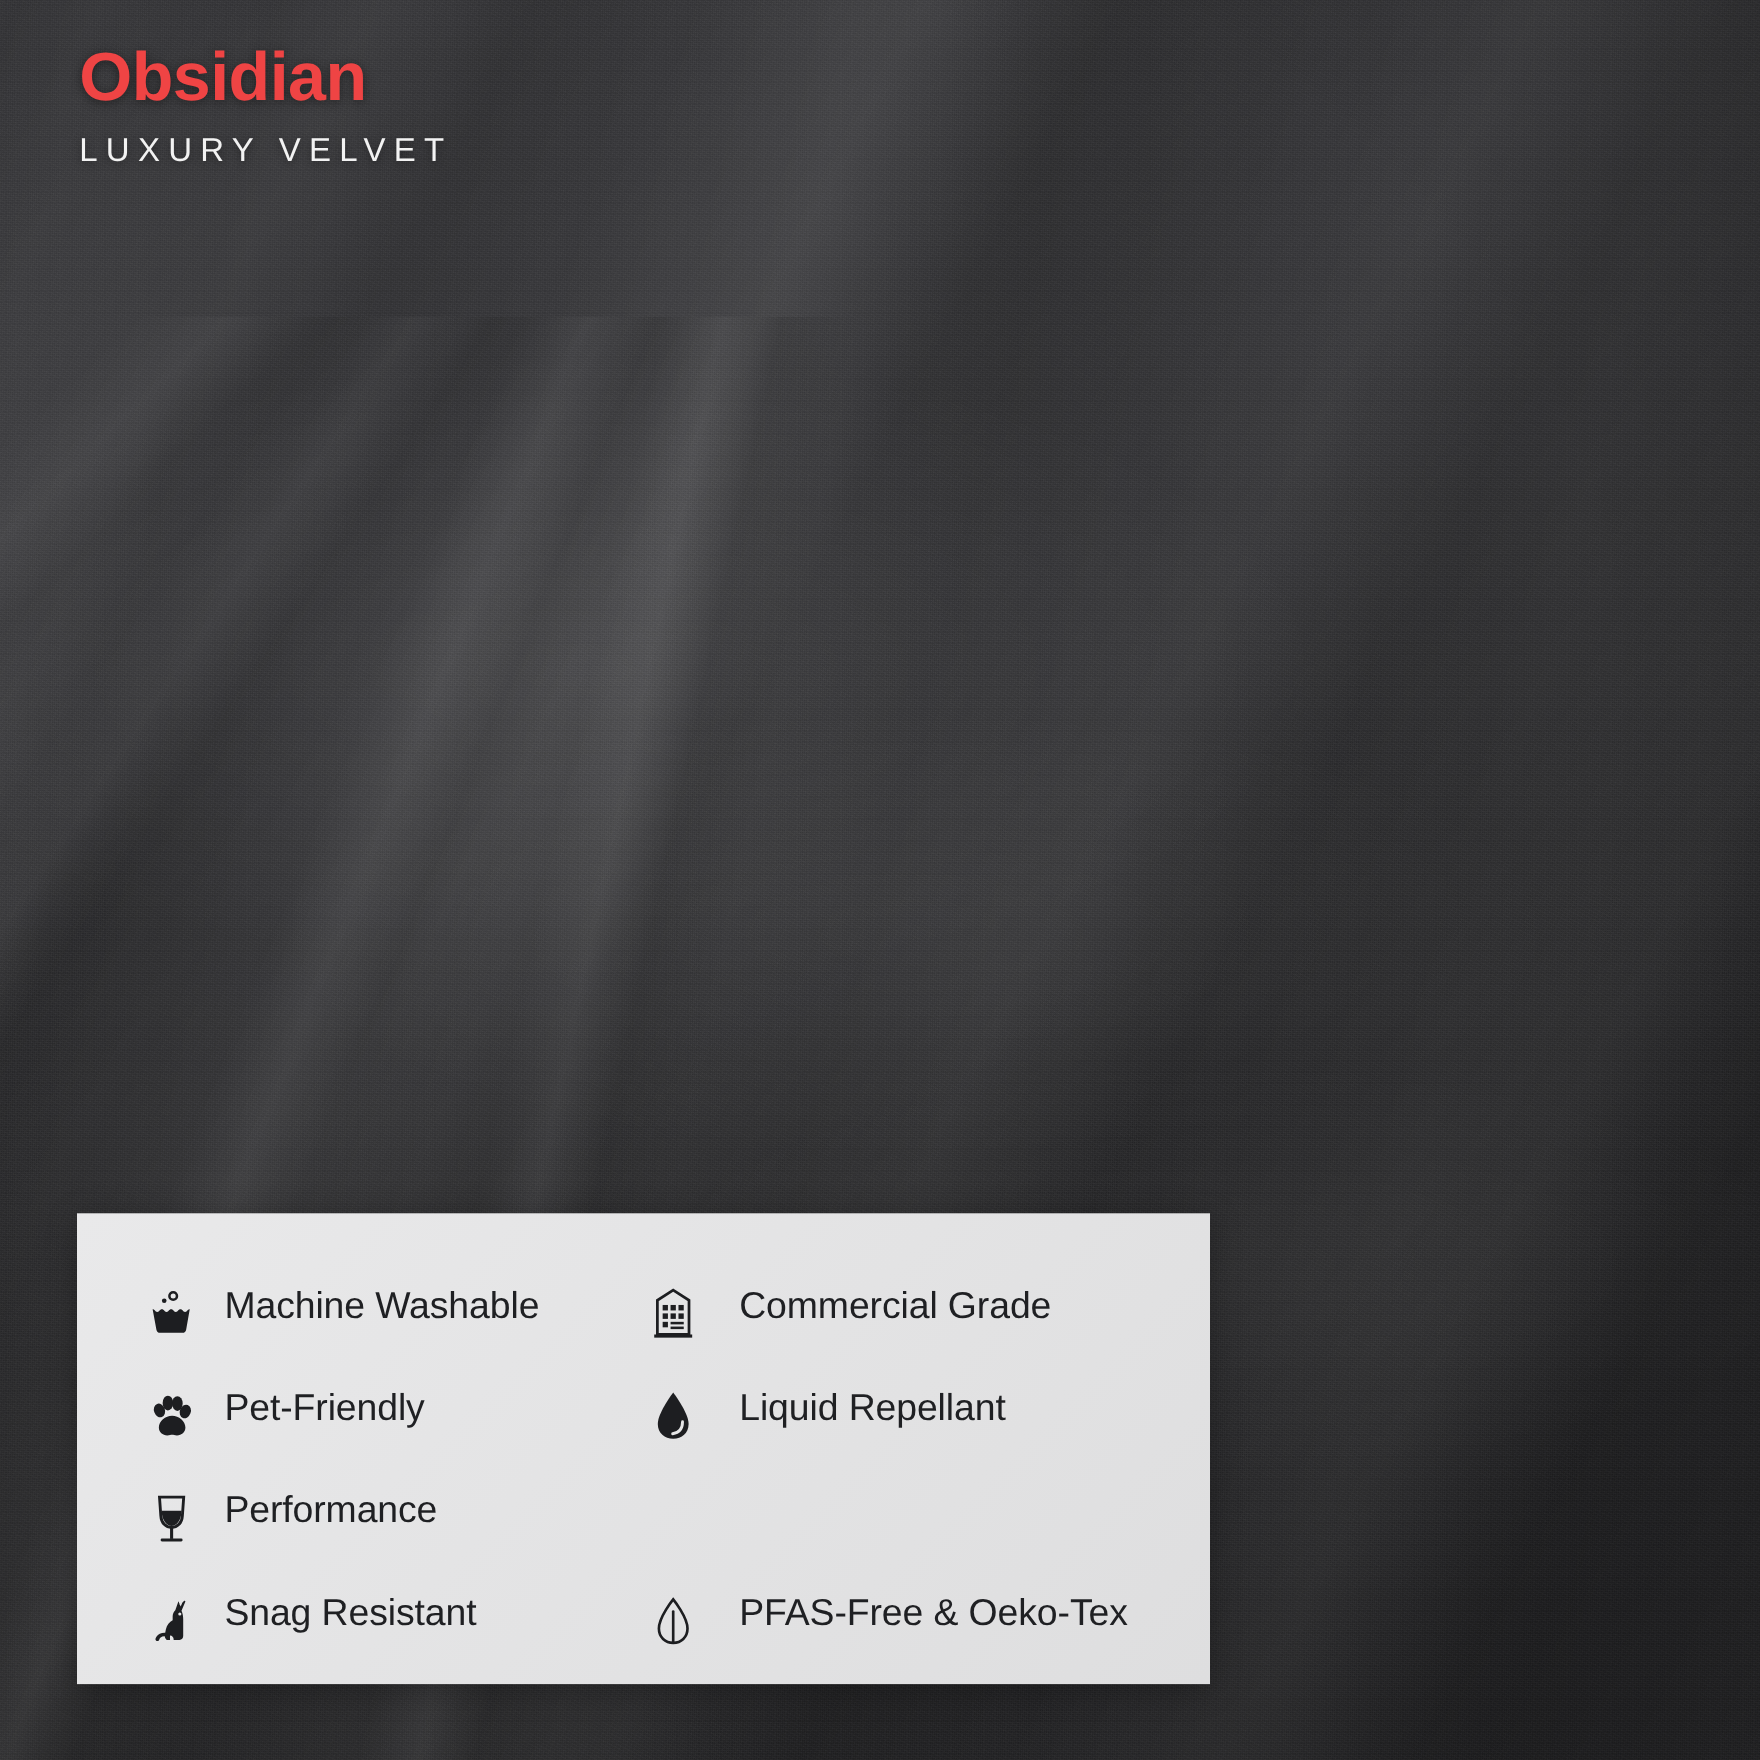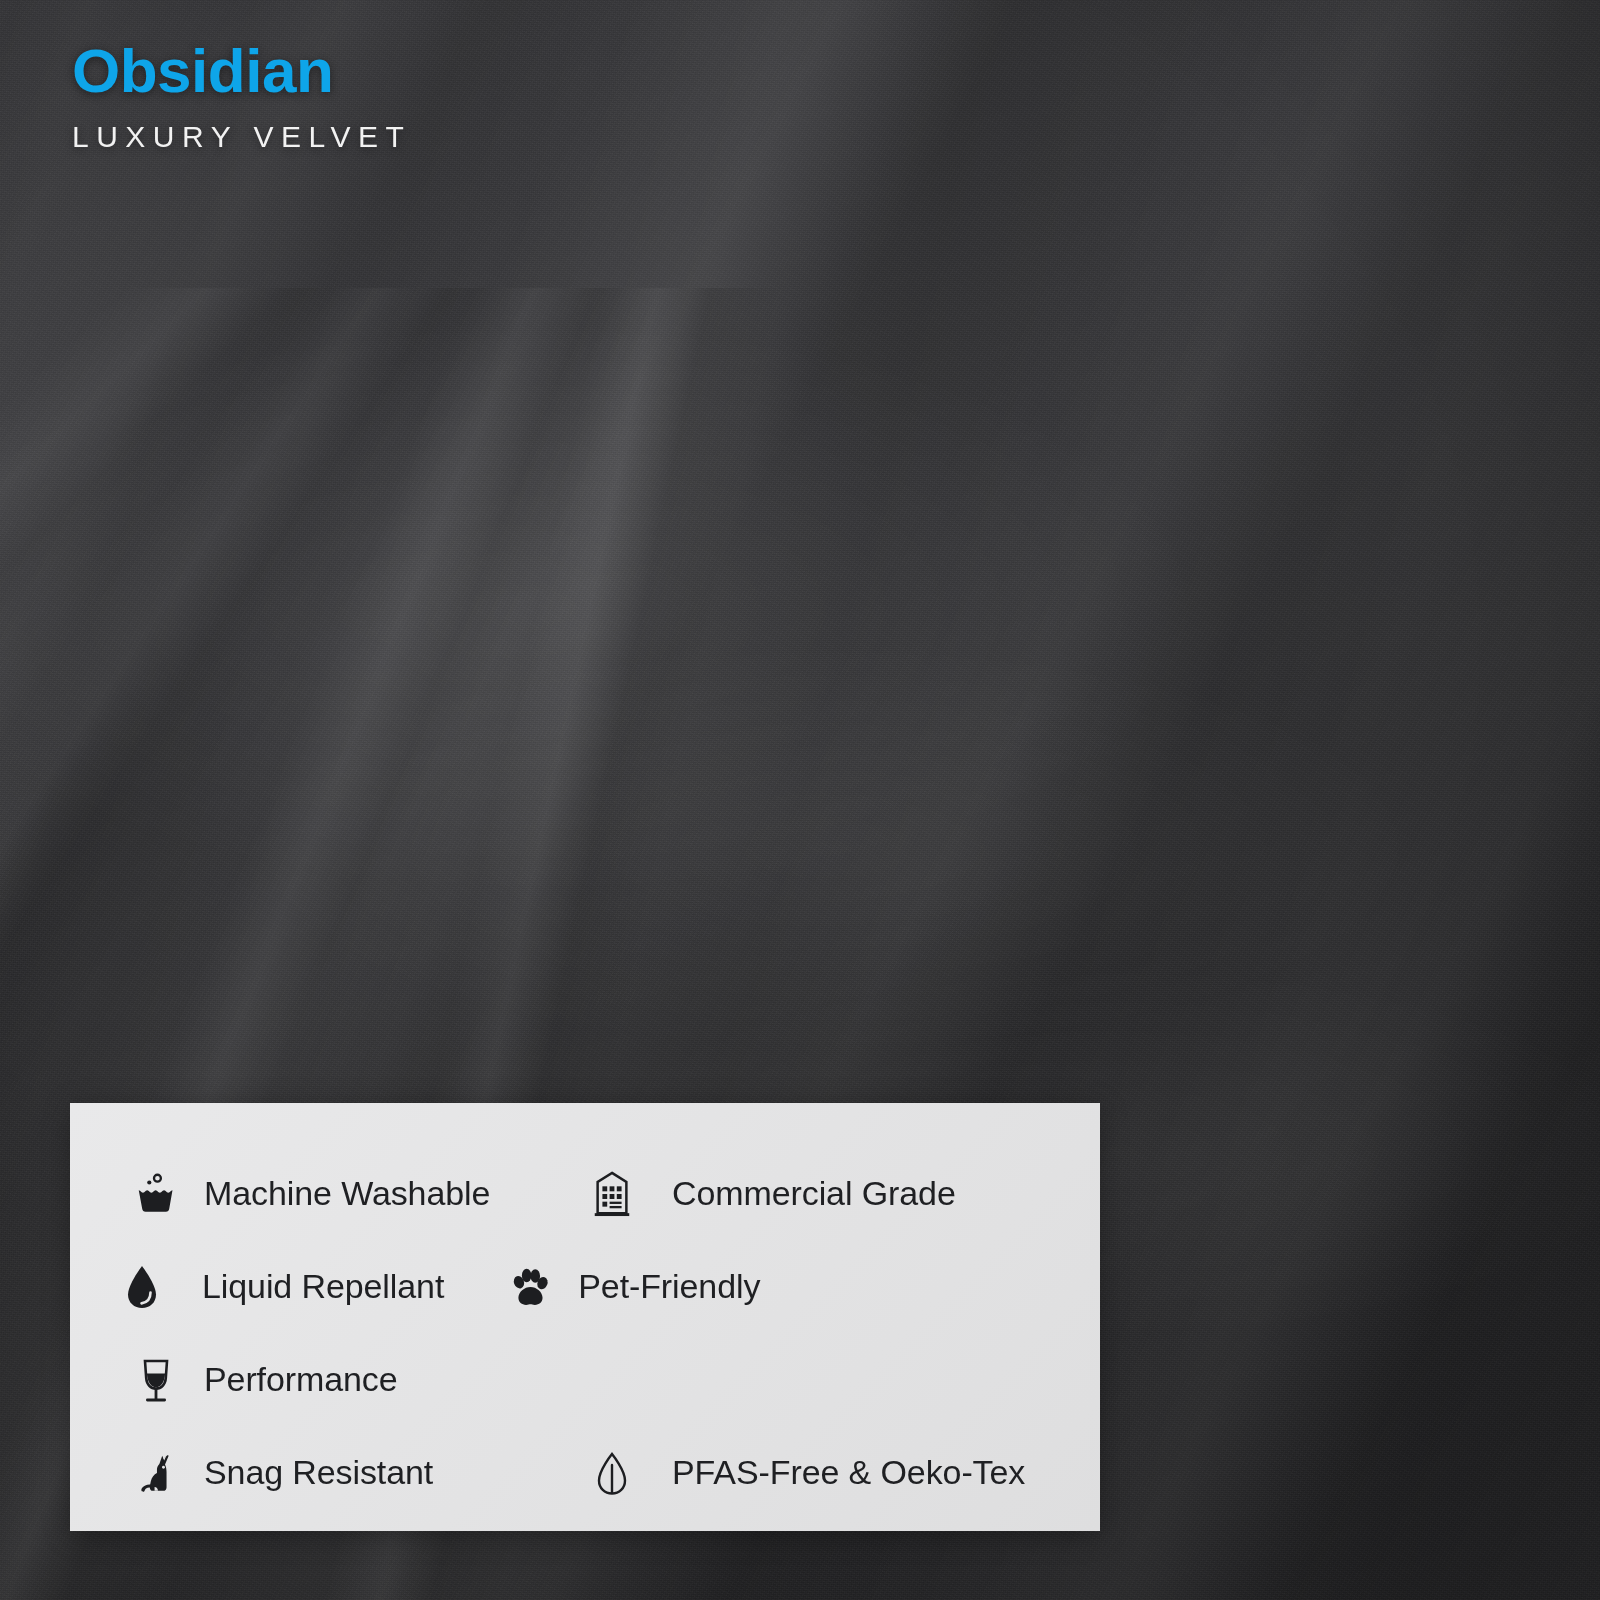--- a/index.html
+++ b/index.html
@@ -93,41 +93,41 @@
       repeating-linear-gradient(-63deg, rgba(255,255,255,0.016) 0 1px, rgba(0,0,0,0.016) 1px 4px);
   }
   .vignette{
     position:absolute;inset:0;
     background:radial-gradient(115% 105% at 42% 40%, rgba(0,0,0,0) 42%, rgba(0,0,0,0.30) 100%);
   }
 
   
   .header{position:absolute;left:72px;top:38px;}
   .title{
-    font-size:62px;font-weight:bold;color:#0ea5e9;
+    font-size:62px;font-weight:bold;color:#ef4444;
     letter-spacing:-0.5px;line-height:1.05;
     text-shadow:0 2px 10px rgba(0,0,0,.45);
   }
   .subtitle{
     margin-top:17px;
     font-size:30px;font-weight:normal;color:#f2f2f2;
     letter-spacing:7.5px;
     text-shadow:0 2px 8px rgba(0,0,0,.4);
   }
 
   
   .features{
     position:absolute;left:70px;top:1103px;
     width:1030px;height:428px;
     background:linear-gradient(135deg,#e9e9ea 0%,#e4e4e5 45%,#dededf 100%);
     box-shadow:0 4px 26px rgba(0,0,0,.30);
     padding:44px 0 0 0;
   }
   .frow{display:flex;align-items:center;height:93px;}
-  .fcell{display:flex;align-items:center;}
+  .fcell{display:flex;}
   .fcell.left{width:470px;padding-left:60px;}
   .fcell.right{padding-left:46px;gap:12px;}
   .ficon{
     width:52px;min-width:52px;height:52px;
     display:flex;align-items:center;justify-content:center;
     color:#1d1e21;
   }
   .flabel{
     margin-left:22px;
     font-size:34px;color:#1f2023;letter-spacing:-0.1px;white-space:nowrap;
@@ -181,41 +181,41 @@
               <rect x="17.5" y="32" width="12.5" height="2.4"></rect>
               <rect x="17.5" y="36.5" width="12.5" height="2.4"></rect>
             <rect x="2" y="44" width="36" height="3"></rect>
           </svg>
         </span>
         <span class="flabel">Commercial Grade</span>
       </div>
     </div>
 
     <div class="frow">
-      <div class="fcell right">
-        <span class="ficon">
-          <svg width="34" height="46" viewBox="0 0 32 46" fill="currentColor">
-            <path d="M16 2 C16 2 30 20.5 30 30.5 C30 38.8 23.7 44 16 44 C8.3 44 2 38.8 2 30.5 C2 20.5 16 2 16 2 Z"></path>
-            <path d="M24.5 28.5 C24.5 34.6 21.2 38.5 15.5 39.4" fill="none" stroke="#e6e6e7" stroke-width="2.6" stroke-linecap="round"></path>
-          </svg>
-        </span>
-        <span class="flabel">Liquid Repellant</span>
-      </div>
       <div class="fcell left">
         <span class="ficon">
           <svg width="46" height="46" viewBox="0 0 48 48" fill="currentColor">
             <ellipse cx="12.5" cy="19" rx="5.2" ry="6.6" transform="rotate(-20 12.5 19)"></ellipse>
             <ellipse cx="20.5" cy="12" rx="5" ry="7"></ellipse>
             <ellipse cx="29.5" cy="12.5" rx="5" ry="7"></ellipse>
             <ellipse cx="37" cy="20" rx="5.2" ry="6.6" transform="rotate(20 37 20)"></ellipse>
             <path d="M24.5 24 c6.4 0 12.6 5.2 12.6 11.3 c0 4.6 -3.6 7.4 -8 7.4 c-2.1 0 -3.4 -0.7 -4.6 -0.7 c-1.2 0 -2.5 0.7 -4.6 0.7 c-4.4 0 -8 -2.8 -8 -7.4 C11.9 29.2 18.1 24 24.5 24 Z"></path>
           </svg>
         </span>
         <span class="flabel">Pet-Friendly</span>
       </div>
+      <div class="fcell right">
+        <span class="ficon">
+          <svg width="34" height="46" viewBox="0 0 32 46" fill="currentColor">
+            <path d="M16 2 C16 2 30 20.5 30 30.5 C30 38.8 23.7 44 16 44 C8.3 44 2 38.8 2 30.5 C2 20.5 16 2 16 2 Z"></path>
+            <path d="M24.5 28.5 C24.5 34.6 21.2 38.5 15.5 39.4" fill="none" stroke="#e6e6e7" stroke-width="2.6" stroke-linecap="round"></path>
+          </svg>
+        </span>
+        <span class="flabel">Liquid Repellant</span>
+      </div>
     </div>
 
     <div class="frow">
       <div class="fcell left">
         <span class="ficon">
           <svg width="38" height="48" viewBox="0 0 36 48" fill="currentColor">
             <path d="M7 5 H29 L27.8 22 C27.4 28.6 23.2 32.6 18 32.6 C12.8 32.6 8.6 28.6 8.2 22 Z" fill="none" stroke="currentColor" stroke-width="2.6"></path>
             <path d="M8.9 17.5 H27.1 C26.6 26.2 23 31.2 18 31.2 C13 31.2 9.4 26.2 8.9 17.5 Z"></path>
             <rect x="16.6" y="32" width="2.8" height="11"></rect>
             <rect x="8" y="42.6" width="20" height="2.8" rx="1.3"></rect>

